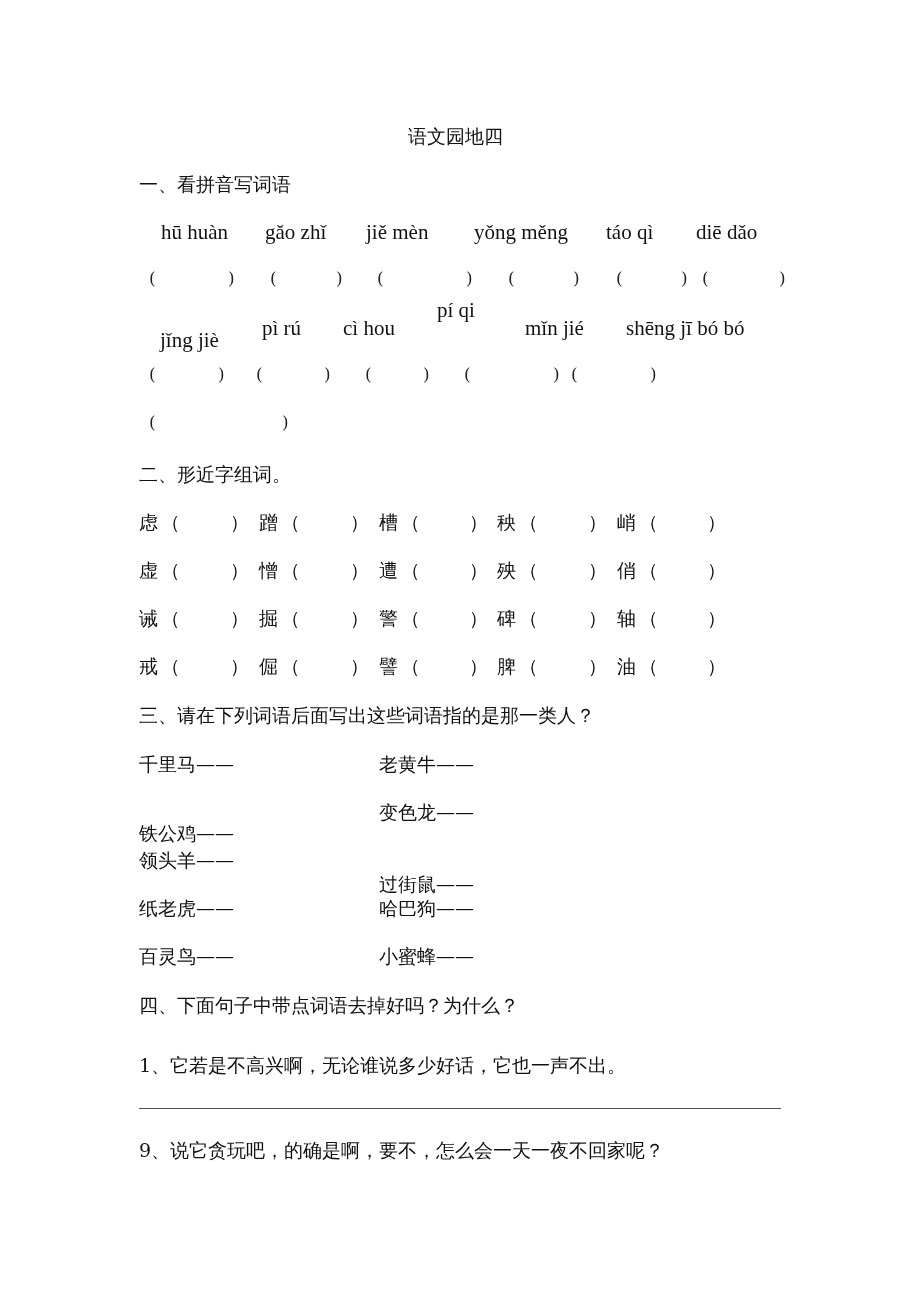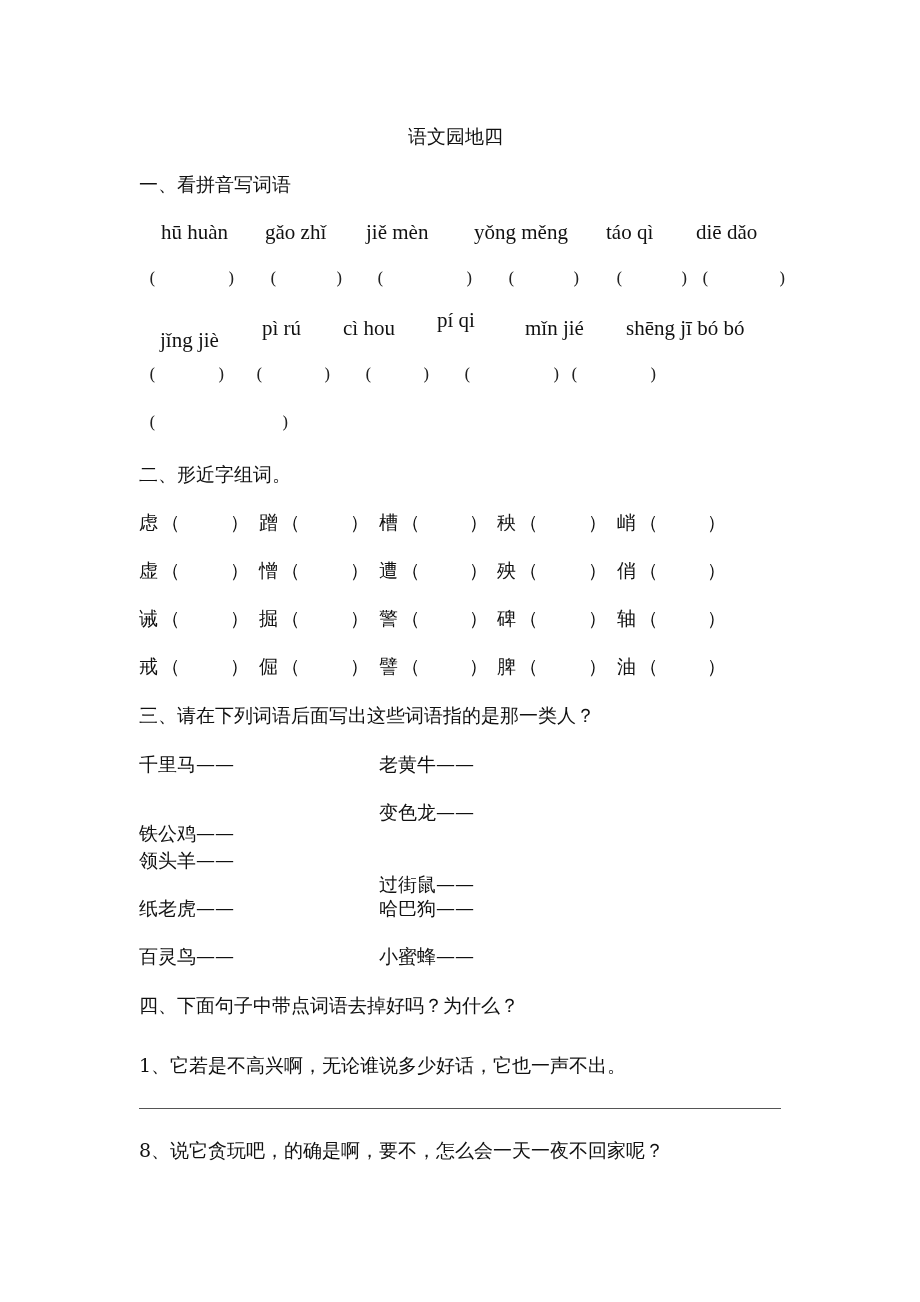--- a/index.html
+++ b/index.html
@@ -35,21 +35,21 @@
 <div class="abs par" style="left:508px;top:268px;">(</div>
 <div class="abs par" style="left:573px;top:268px;">)</div>
 <div class="abs par" style="left:616px;top:268px;">(</div>
 <div class="abs par" style="left:681px;top:268px;">)</div>
 <div class="abs par" style="left:702px;top:268px;">(</div>
 <div class="abs par" style="left:779px;top:268px;">)</div>
 
 <div class="abs py" style="left:160px;top:328px;">jǐng jiè</div>
 <div class="abs py" style="left:262px;top:316px;">pì rú</div>
 <div class="abs py" style="left:343px;top:316px;">cì hou</div>
-<div class="abs py" style="left:437px;top:308px;">pí qi</div>
+<div class="abs py" style="left:437px;top:298px;">pí qi</div>
 <div class="abs py" style="left:525px;top:316px;">mǐn jié</div>
 <div class="abs py" style="left:626px;top:316px;">shēng jī bó bó</div>
 
 <div class="abs par" style="left:149px;top:364px;">(</div>
 <div class="abs par" style="left:218px;top:364px;">)</div>
 <div class="abs par" style="left:256px;top:364px;">(</div>
 <div class="abs par" style="left:324px;top:364px;">)</div>
 <div class="abs par" style="left:365px;top:364px;">(</div>
 <div class="abs par" style="left:423px;top:364px;">)</div>
 <div class="abs par" style="left:464px;top:364px;">(</div>
@@ -145,13 +145,13 @@
 
 <div class="abs cn" style="left:379px;top:752px;">老黄牛——</div>
 <div class="abs cn" style="left:379px;top:800px;">变色龙——</div>
 <div class="abs cn" style="left:379px;top:848px;margin-top:24px;">过街鼠——</div>
 <div class="abs cn" style="left:379px;top:896px;">哈巴狗——</div>
 <div class="abs cn" style="left:379px;top:944px;">小蜜蜂——</div>
 
 <div class="abs cn" style="left:139px;top:993px;">四、下面句子中带点词语去掉好吗？为什么？</div>
 <div class="abs cn" style="left:139px;top:1042px;margin-top:11px;">1、它若是不高兴啊，无论谁说多少好话，它也一声不出。</div>
 <div class="hr"></div>
-<div class="abs cn" style="left:139px;top:1138px;">8、说它贪玩吧，的确是啊，要不，怎么会一天一夜不回家呢？</div>
+<div class="abs cn" style="left:139px;top:1138px;">9、说它贪玩吧，的确是啊，要不，怎么会一天一夜不回家呢？</div>
 
 </body></html>

